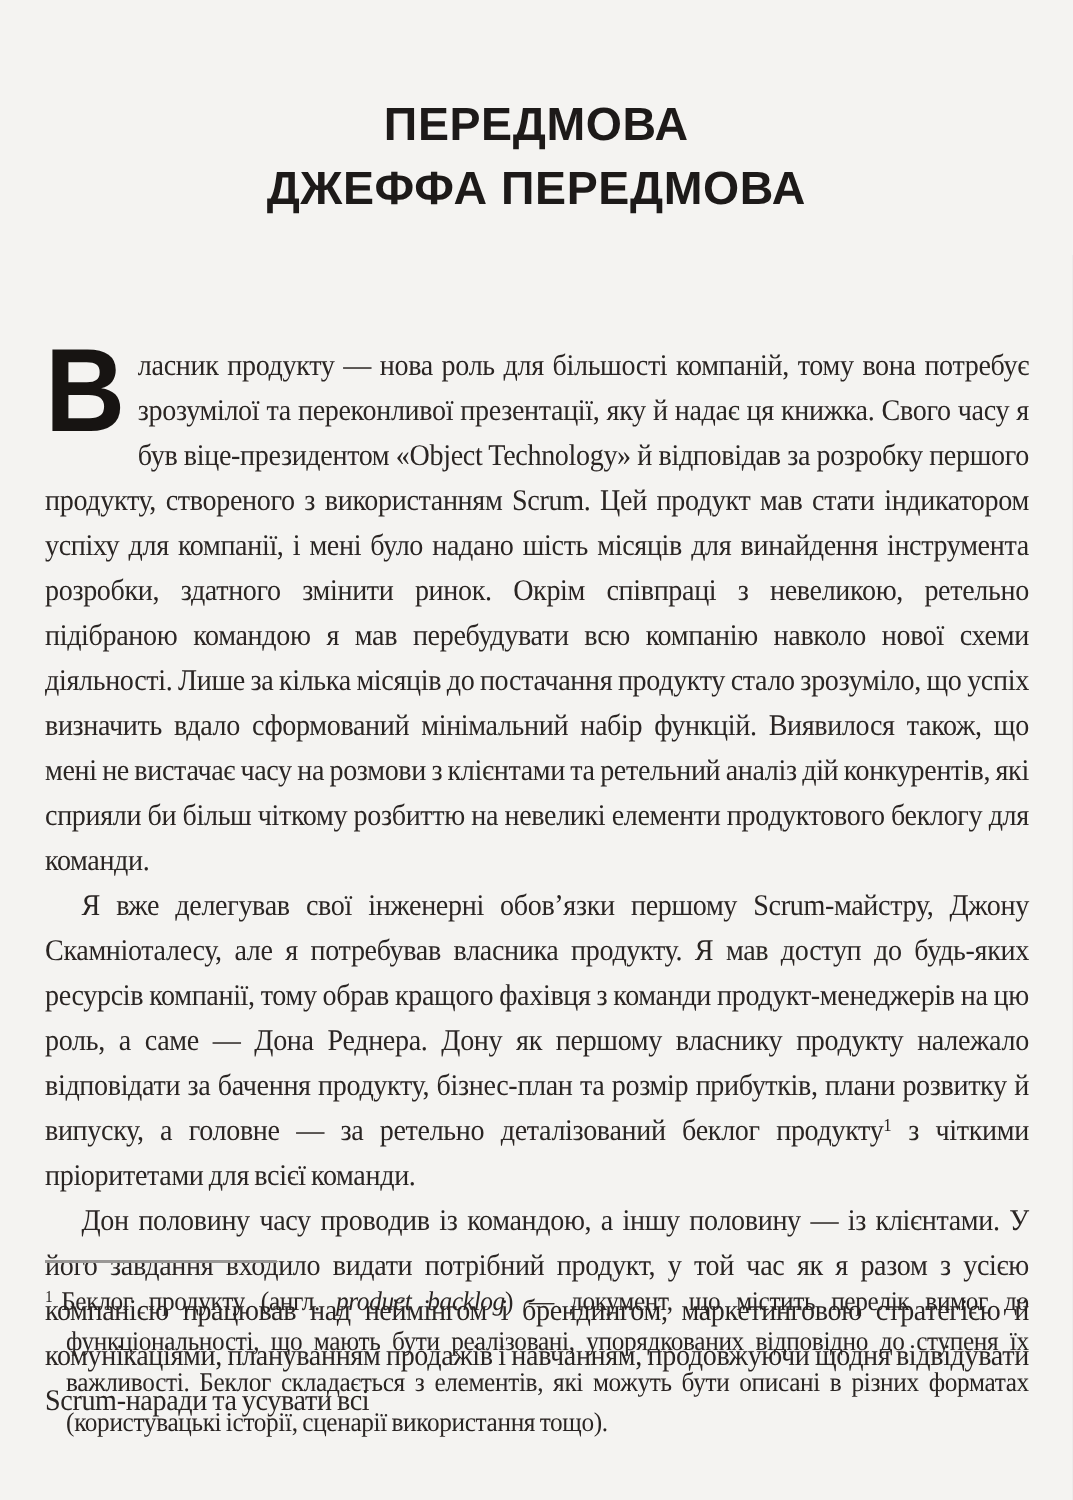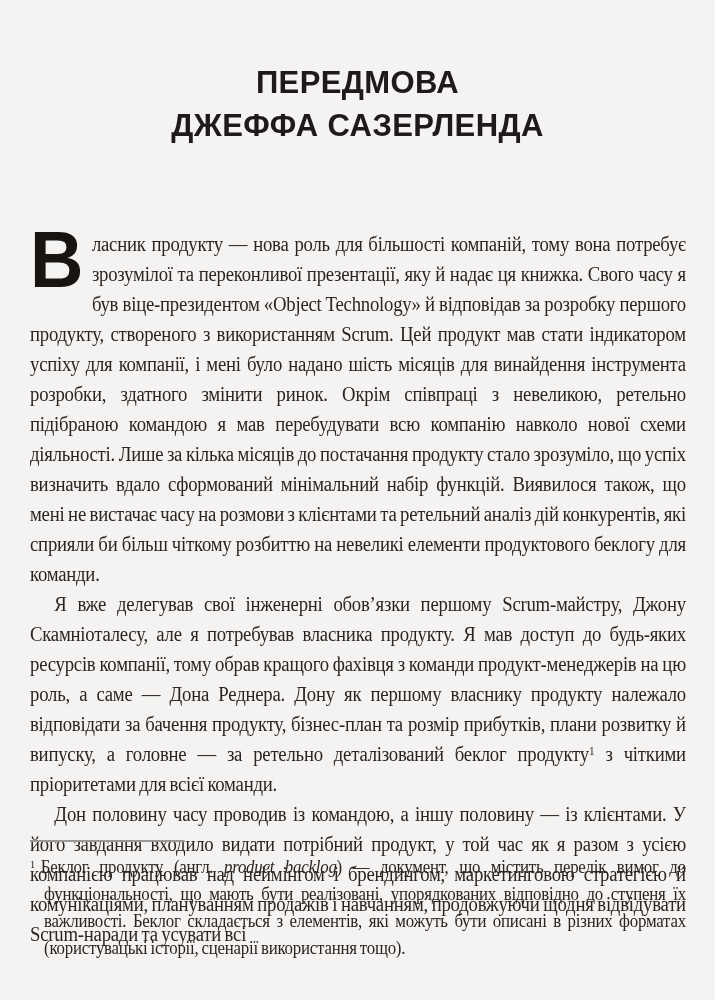--- a/index.html
+++ b/index.html
@@ -107,21 +107,21 @@
     font-style: italic;
   }
 </style>
 </head>
 <body>
 
 <div class="page">
 
   <h1 class="title">
       <span class="title-line">ПЕРЕДМОВА</span>
-      <span class="title-line">ДЖЕФФА САЗЕРЛЕНДА</span>
+      <span class="title-line">ДЖЕФФА ПЕРЕДМОВА</span>
     </h1>
 
   <div class="body-text">
     <p class="para"><span class="drop-cap">В</span><span>ласник продукту — нова роль для більшості компаній, тому вона потребує зрозумілої та переконливої презентації, яку й надає ця книжка. Свого часу я був віце-президентом «Object Technology» й відповідав за розробку першого продукту, створеного з використанням Scrum. Цей продукт мав стати індикатором успіху для компанії, і мені було надано шість місяців для винайдення інструмента розробки, здатного змінити ринок. Окрім співпраці з невеликою, ретельно підібраною командою я мав перебудувати всю компанію навколо нової схеми діяльності. Лише за кілька місяців до постачання продукту стало зрозуміло, що успіх визначить вдало сформований мінімальний набір функцій. Виявилося також, що мені не вистачає часу на розмови з клієнтами та ретельний аналіз дій конкурентів, які сприяли би більш чіткому розбиттю на невеликі елементи продуктового беклогу для команди.</span></p>
     <p class="para indent"><span>Я вже делегував свої інженерні обов’язки першому Scrum-майстру, Джону Скамніоталесу, але я потребував власника продукту. Я мав доступ до будь-яких ресурсів компанії, тому обрав кращого фахівця з команди продукт-менеджерів на цю роль, а саме — Дона Реднера. Дону як першому власнику продукту належало відповідати за бачення продукту, бізнес-план та розмір прибутків, плани розвитку й випуску, а головне — за ретельно деталізований беклог продукту</span><sup class="fn-ref">1</sup><span> з чіткими пріоритетами для всієї команди.</span></p>
     <p class="para indent"><span>Дон половину часу проводив із командою, а іншу половину — із клієнтами. У його завдання входило видати потрібний продукт, у той час як я разом з усією компанією працював над неймінгом і брендингом, маркетинговою стратегією й комунікаціями, плануванням продажів і навчанням, продовжуючи щодня відвідувати Scrum-наради та усувати всі</span></p>
   </div>
 
   <div class="footnote-area">
     <div class="footnote-rule"></div>

